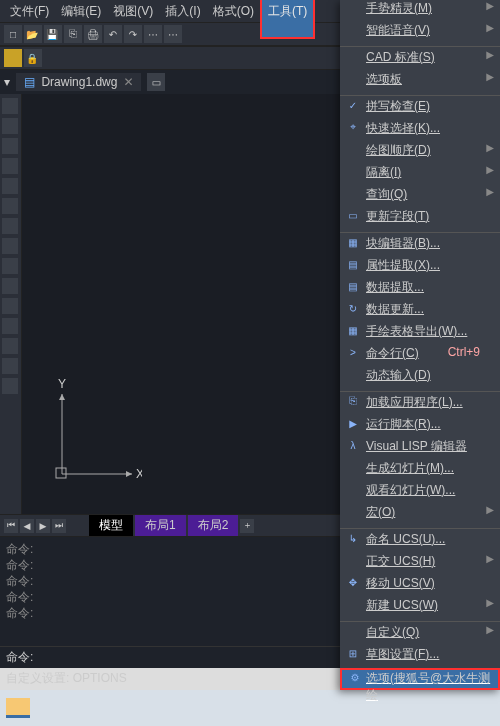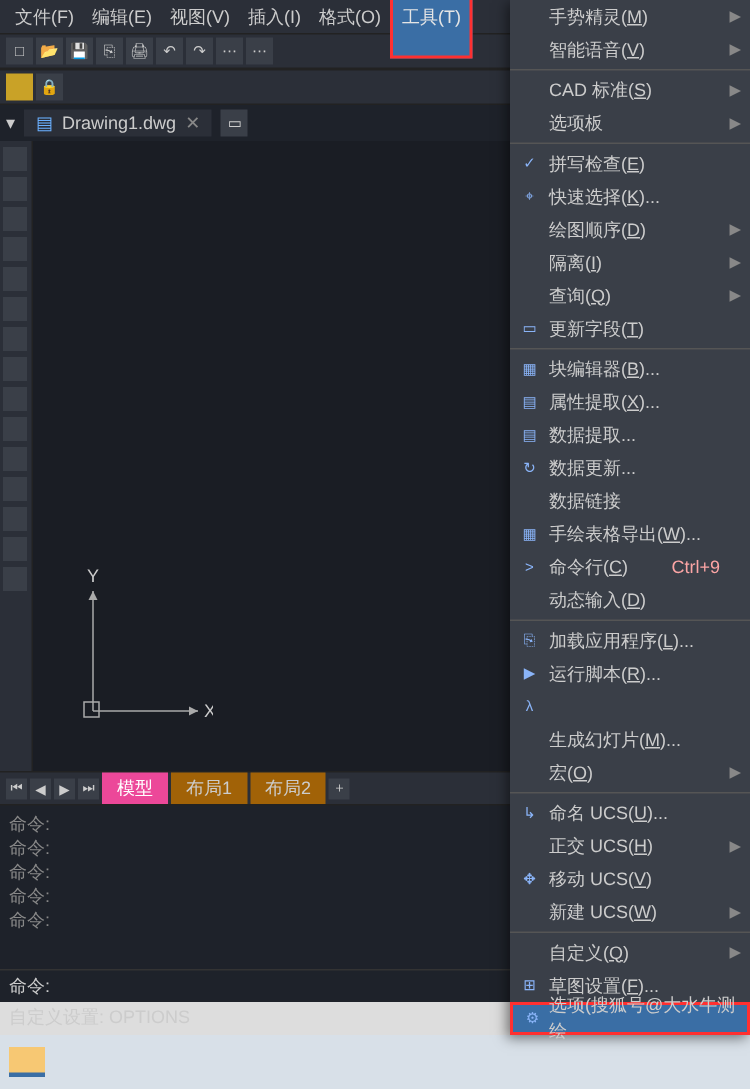--- a/index.html
+++ b/index.html
@@ -13,29 +13,29 @@
 .filetab { display:flex; align-items:center; gap:6px; padding:2px 8px; background:#2b2f38; }
 .filetab .close { color:#888; }
 .workspace { display:flex; height:420px; }
 .sidebar { width:22px; background:#2b2f38; display:flex; flex-direction:column; gap:4px; padding:4px 2px; border-right:1px solid #222; }
 .sidebar .sb { width:16px; height:16px; background:#3a3f48; }
 .canvas { flex:1; background:#1a1d24; position:relative; }
 .axis { position:absolute; left:30px; bottom:30px; }
 .axis svg { display:block; }
 .tabstrip { height:22px; background:#2b2f38; display:flex; align-items:center; padding:0 4px; gap:2px; border-top:1px solid #222; }
 .tabstrip .ctl { width:14px; height:14px; background:#3a3f48; font-size:9px; display:flex; align-items:center; justify-content:center; }
-.tabstrip .tab { padding:2px 10px; background:#a16207; }
-.tabstrip .tab.active { background:#ec4899; color:#fff; }
+.tabstrip .tab { padding:2px 10px; background:#4c1d95; }
+.tabstrip .tab.active { background:#000000; color:#fff;margin-left:21px; }
 .cmdhist { background:#1e222a; padding:4px 6px; height:110px; font-family:monospace; font-size:12px; border-top:1px solid #222; }
 .cmdhist div { color:#888; line-height:16px; }
 .cmdline { height:22px; background:#1e222a; display:flex; align-items:center; padding:0 6px; border-top:1px solid #333; }
 .status { height:22px; background:#ddd; color:#333; padding:2px 6px; font-size:11px; }
 .taskbar { height:36px; background:#d8e0e8; display:flex; align-items:center; padding:0 6px; }
 .dropdown { position:absolute; top:0; right:0; width:160px; background:#3a3f48; box-shadow:-2px 2px 8px rgba(0,0,0,.5); }
-.dropdown .mi { display:flex; align-items:center; height:22px; padding:0 8px 0 26px; position:relative; cursor:pointer; }
+.dropdown .mi { display:flex; height:22px; padding:0 8px 0 26px; position:relative; cursor:pointer;text-decoration:underline; }
 .dropdown .mi.hl { background:#3a6ea5; border:2px solid #ff3030; color:#fff; padding:0 6px 0 24px; }
 .dropdown .mi .arrow { position:absolute; right:6px; font-size:10px; color:#888; }
 .dropdown .mi .sc { position:absolute; right:20px; color:#fca5a5; }
 .dropdown .mi .ico { position:absolute; left:6px; width:14px; height:14px; font-size:10px; display:flex; align-items:center; justify-content:center; color:#8ab4f8; }
 .dropdown hr { border:none; border-top:1px solid #555; margin:2px 0; }
 .dropdown .mi u { text-decoration:underline; }
 </style>
 </head>
 <body>
 
@@ -197,23 +197,20 @@
     </div>
     <div class="mi">
       <span class="ico">▤</span>
       <span>数据提取...</span>
     </div>
     <div class="mi">
       <span class="ico">↻</span>
       <span>数据更新...</span>
     </div>
     <div class="mi">
-      <span>数据链接</span>
-    </div>
-    <div class="mi">
       <span class="ico">▦</span>
       <span>手绘表格导出(<u>W</u>)...</span>
     </div>
     <div class="mi">
       <span class="ico">&gt;</span>
       <span>命令行(<u>C</u>)</span>
       <span class="sc">Ctrl+9</span>
     </div>
     <div class="mi">
       <span>动态输入(<u>D</u>)</span>
@@ -222,23 +219,27 @@
     <div class="mi">
       <span class="ico">⎘</span>
       <span>加载应用程序(<u>L</u>)...</span>
     </div>
     <div class="mi">
       <span class="ico">▶</span>
       <span>运行脚本(<u>R</u>)...</span>
     </div>
     <div class="mi">
       <span class="ico">λ</span>
+      <span>Visual LISP 编辑器</span>
     </div>
     <div class="mi">
       <span>生成幻灯片(<u>M</u>)...</span>
+    </div>
+    <div class="mi">
+      <span>观看幻灯片(<u>W</u>)...</span>
     </div>
     <div class="mi">
       <span>宏(<u>O</u>)</span>
       <span class="arrow">▶</span>
     </div>
     <hr>
     <div class="mi">
       <span class="ico">↳</span>
       <span>命名 UCS(<u>U</u>)...</span>
     </div>

